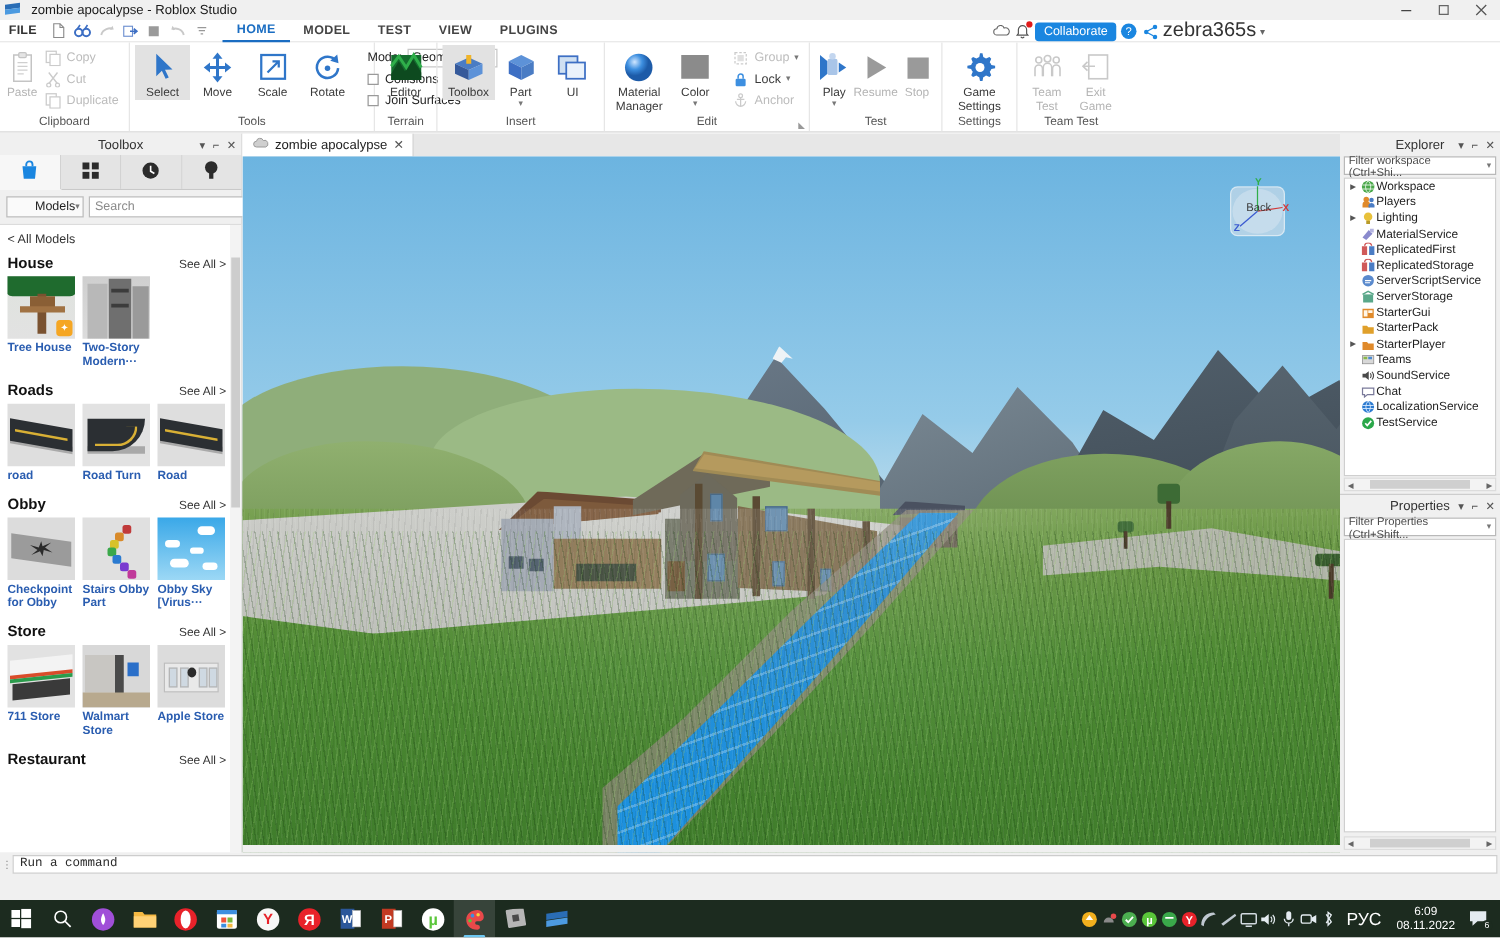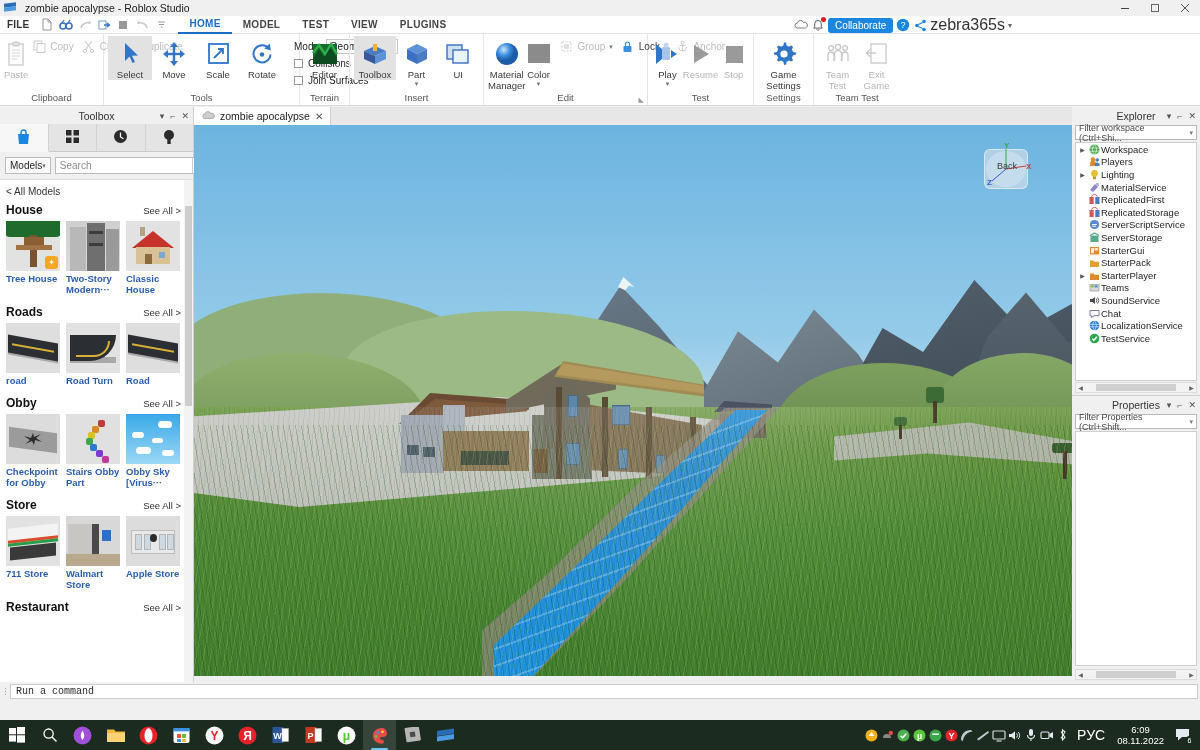--- a/index.html
+++ b/index.html
@@ -89,21 +89,21 @@
     text-align:center; font-size:9.5px; color:#555; padding-bottom:2px; height:13px;
   }
   .rg-body{ display:flex; align-items:flex-start; height:54px; }
   .big-btn{
     width:44px; display:flex;flex-direction:column;align-items:center;justify-content:flex-start;
     padding-top:3px; font-size:9.5px; color:#3a3a3a; text-align:center; line-height:11px;
   }
   .big-btn .gl{ height:30px; display:flex;align-items:center;justify-content:center;}
   .big-btn.disabled{ color:#b4b4b4; }
   .big-btn.sel{ background:#e2e2e2; }
-  .small-col{ display:flex;justify-content:center; padding-top:2px;}
+  .small-col{ display:flex;flex-direction:column; justify-content:center; padding-top:2px;}
   .sm-btn{
     display:flex;align-items:center; gap:4px; height:17px; padding:0 4px;
     font-size:10px; color:#3a3a3a;
   }
   .sm-btn.disabled{ color:#bcbcbc;}
   .sm-ico{ width:14px;height:14px; display:flex;align-items:center;justify-content:center;}
   .mode-row{ display:flex;align-items:center;gap:4px; font-size:10px; height:17px; padding-left:2px;}
   .combo{
     border:1px solid #c8c8c8; background:#fff; height:15px; min-width:72px;
     display:flex;align-items:center;justify-content:space-between; padding:0 3px;
@@ -135,21 +135,21 @@
     flex:1; display:flex;align-items:center;justify-content:center;
     border-right:1px solid #d2d2d2; background:#e4e4e4;
   }
   .tbtab.active{ background:#f7f7f7; border-bottom:1px solid #f7f7f7; margin-bottom:-1px;}
   .tb-searchrow{
     height:27px; display:flex; align-items:center; gap:4px; padding:0 5px;
     background:#f0f0f0;
   }
   .sel-models{
     width:62px;height:17px;border:1px solid #bbb;background:#fafafa;
-    display:flex;align-items:center;justify-content:space-between;padding:0 4px;font-size:10px;
+    display:flex;align-items:center;justify-content:space-between;padding:0 22px;font-size:10px;
   }
   .search-wrap{
     flex:1; height:17px; border:1px solid #bbb; background:#fff; display:flex;align-items:center;
   }
   .search-wrap input{
     flex:1; border:0; outline:0; font-size:10px; padding-left:4px; color:#333;
     font-family:"Liberation Sans",sans-serif; background:transparent;
   }
   .search-wrap input::placeholder{ color:#8a8a8a;}
   .search-btn{ width:18px;height:15px;border-left:1px solid #d2d2d2;display:flex;align-items:center;justify-content:center;}
@@ -970,30 +970,20 @@
           <div class="titem">
             <div class="thumb th-modern">
               <span class="w1"></span>
                 <span class="w3"></span>
                 <span class="w2"></span>
                 <span class="s1"></span>
                 <span class="s2"></span>
             </div>
             <div class="tlabel">Two-Story Modern···</div>
           </div>
-          <div class="titem">
-            <div class="thumb th-classic">
-              <span class="chim"></span>
-                <span class="roof"></span>
-                <span class="body"></span>
-                <span class="door"></span>
-                <span class="win"></span>
-            </div>
-            <div class="tlabel">Classic House</div>
-          </div>
         </div>
       </div>
 
       <div class="cat" style="margin-top:6px">
         <div class="cat-head">
           <span class="cat-name">Roads</span>
           <span class="see-all">See All &gt;</span>
         </div>
         <div class="cat-items">
           <div class="titem">

